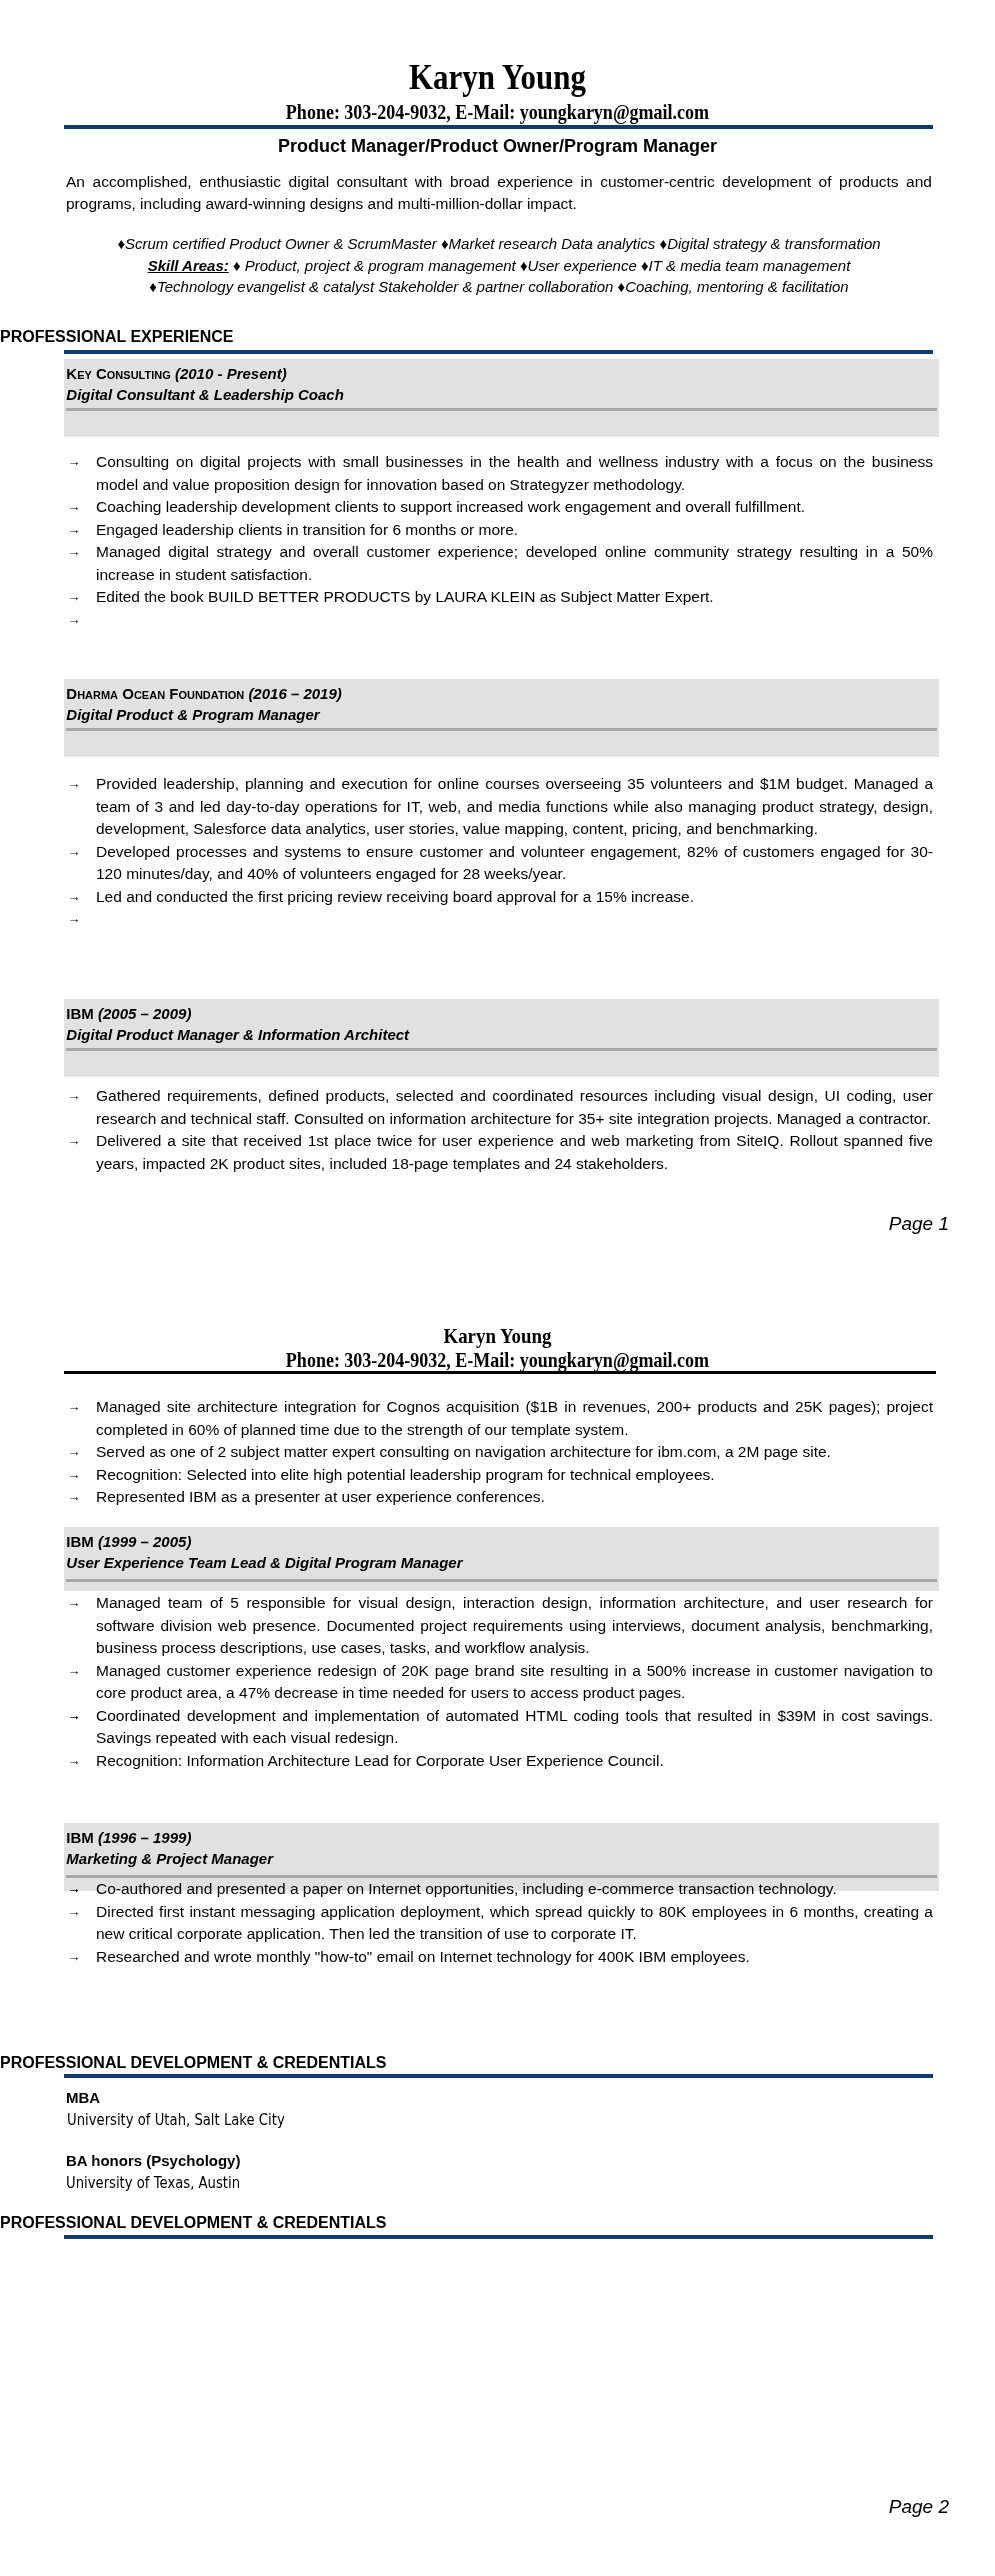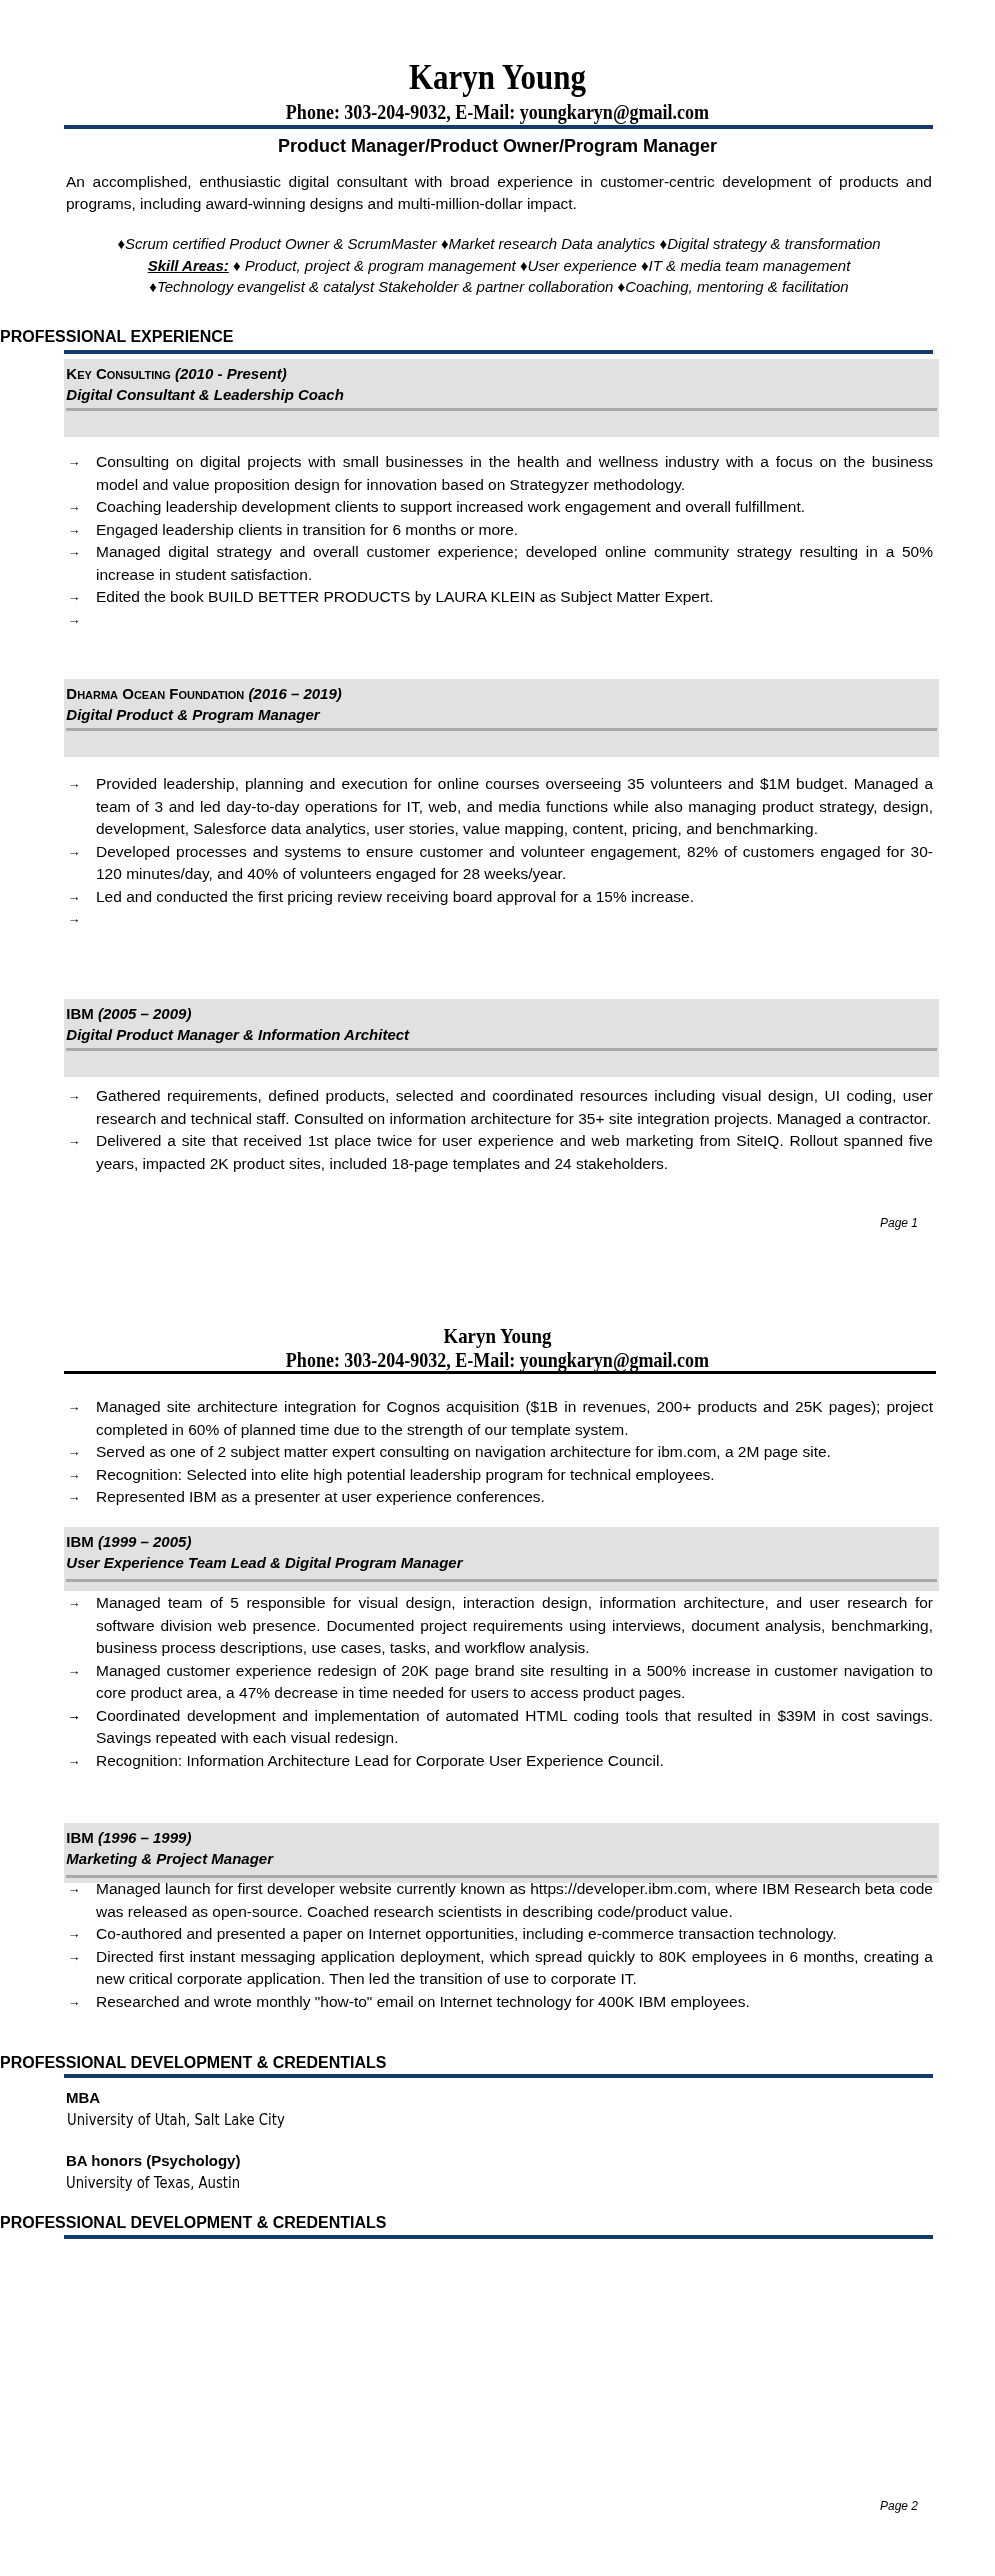--- a/index.html
+++ b/index.html
@@ -16,21 +16,21 @@
   .section-title { left:0; width:995px; text-align:left; font-weight:bold; font-size:16px; line-height:19px; }
   .band { left:64px; width:875px; background:#e1e1e1; }
   .band .co { position:absolute; left:2.3px; top:4.7px; font-weight:bold; font-size:15px; line-height:20px; }
   .band .co .sc { font-variant:small-caps; }
   .band .co .yrs { font-style:italic; }
   .band .role { position:absolute; left:2.3px; top:26px; font-weight:bold; font-style:italic; font-size:15px; line-height:20px; }
   .band .grule { position:absolute; left:2.3px; right:2.3px; height:2.9px; background:#a8a8a8; }
   .bullets { left:64px; width:869px; }
   .bullet { position:relative; padding-left:32px; font-size:15.5px; line-height:22.5px; text-align:justify; }
   .bullet .arrow { position:absolute; left:3.5px; top:0; font-size:13px; }
-  .pagenum { font-style:italic; font-size:12px; line-height:17.6px; right:77px; }
+  .pagenum { font-style:italic; font-size:19px; line-height:17.6px; right:46px; }
   .edu-deg { left:66px; font-weight:bold; font-size:15px; line-height:20px; }
   .edu-school { left:66px; font-size:15px; line-height:20px; font-family:"DejaVu Sans", sans-serif; transform-origin:left; transform:scaleX(0.88); }
 </style>
 </head>
 <body>
 
 <div class="abs name">Karyn Young</div>
 <div class="abs contact">Phone: 303-204-9032, E-Mail: youngkaryn@gmail.com</div>
 <div class="abs rule-blue" style="top:125px;"></div>
 
@@ -101,27 +101,27 @@
   <div class="grule" style="top:52px;"></div>
 </div>
 <div class="abs bullets" style="top:1592px;">
   <div class="bullet"><span class="arrow">→</span><span>Managed team of 5 responsible for visual design, interaction design, information architecture, and user research for software division web presence. Documented project requirements using interviews, document analysis, benchmarking, business process descriptions, use cases, tasks, and workflow analysis.</span></div>
   <div class="bullet"><span class="arrow">→</span><span>Managed customer experience redesign of 20K page brand site resulting in a 500% increase in customer navigation to core product area, a 47% decrease in time needed for users to access product pages.</span></div>
   <div class="bullet"><span class="arrow">→</span></div>
   <div class="bullet"><span class="arrow">→</span><span>Coordinated development and implementation of automated HTML coding tools that resulted in $39M in cost savings. Savings repeated with each visual redesign.</span></div>
   <div class="bullet"><span class="arrow">→</span><span>Recognition: Information Architecture Lead for Corporate User Experience Council.</span></div>
 </div>
 
-<div class="abs band" style="top:1823px; height:60px;">
+<div class="abs band" style="top:1823px; height:68px;">
   <div class="co"><span>IBM</span> <span class="yrs">(1996 – 1999)</span></div>
   <div class="role">Marketing &amp; Project Manager</div>
   <div class="grule" style="top:52px;"></div>
 </div>
 <div class="abs bullets" style="top:1878px;">
-  <div class="bullet"><span class="arrow">→</span><span>Managed launch for first developer website currently known as https://developer.ibm.com, where IBM Research beta code was released as open-source. Coached research scientists in describing code/product value.</span></div>
+  <div class="bullet"><span class="arrow">→</span></div>
   <div class="bullet"><span class="arrow">→</span><span>Co-authored and presented a paper on Internet opportunities, including e-commerce transaction technology.</span></div>
   <div class="bullet"><span class="arrow">→</span><span>Directed first instant messaging application deployment, which spread quickly to 80K employees in 6 months, creating a new critical corporate application. Then led the transition of use to corporate IT.</span></div>
   <div class="bullet"><span class="arrow">→</span><span>Researched and wrote monthly "how-to" email on Internet technology for 400K IBM employees.</span></div>
 </div>
 
 <div class="abs section-title" style="top:2053px;">PROFESSIONAL DEVELOPMENT &amp; CREDENTIALS</div>
 <div class="abs rule-blue" style="top:2074px;"></div>
 
 <div class="abs edu-deg" style="top:2088px;">MBA</div>
 <div class="abs edu-school" style="top:2110px; left:67px;">University of Utah, Salt Lake City</div>

